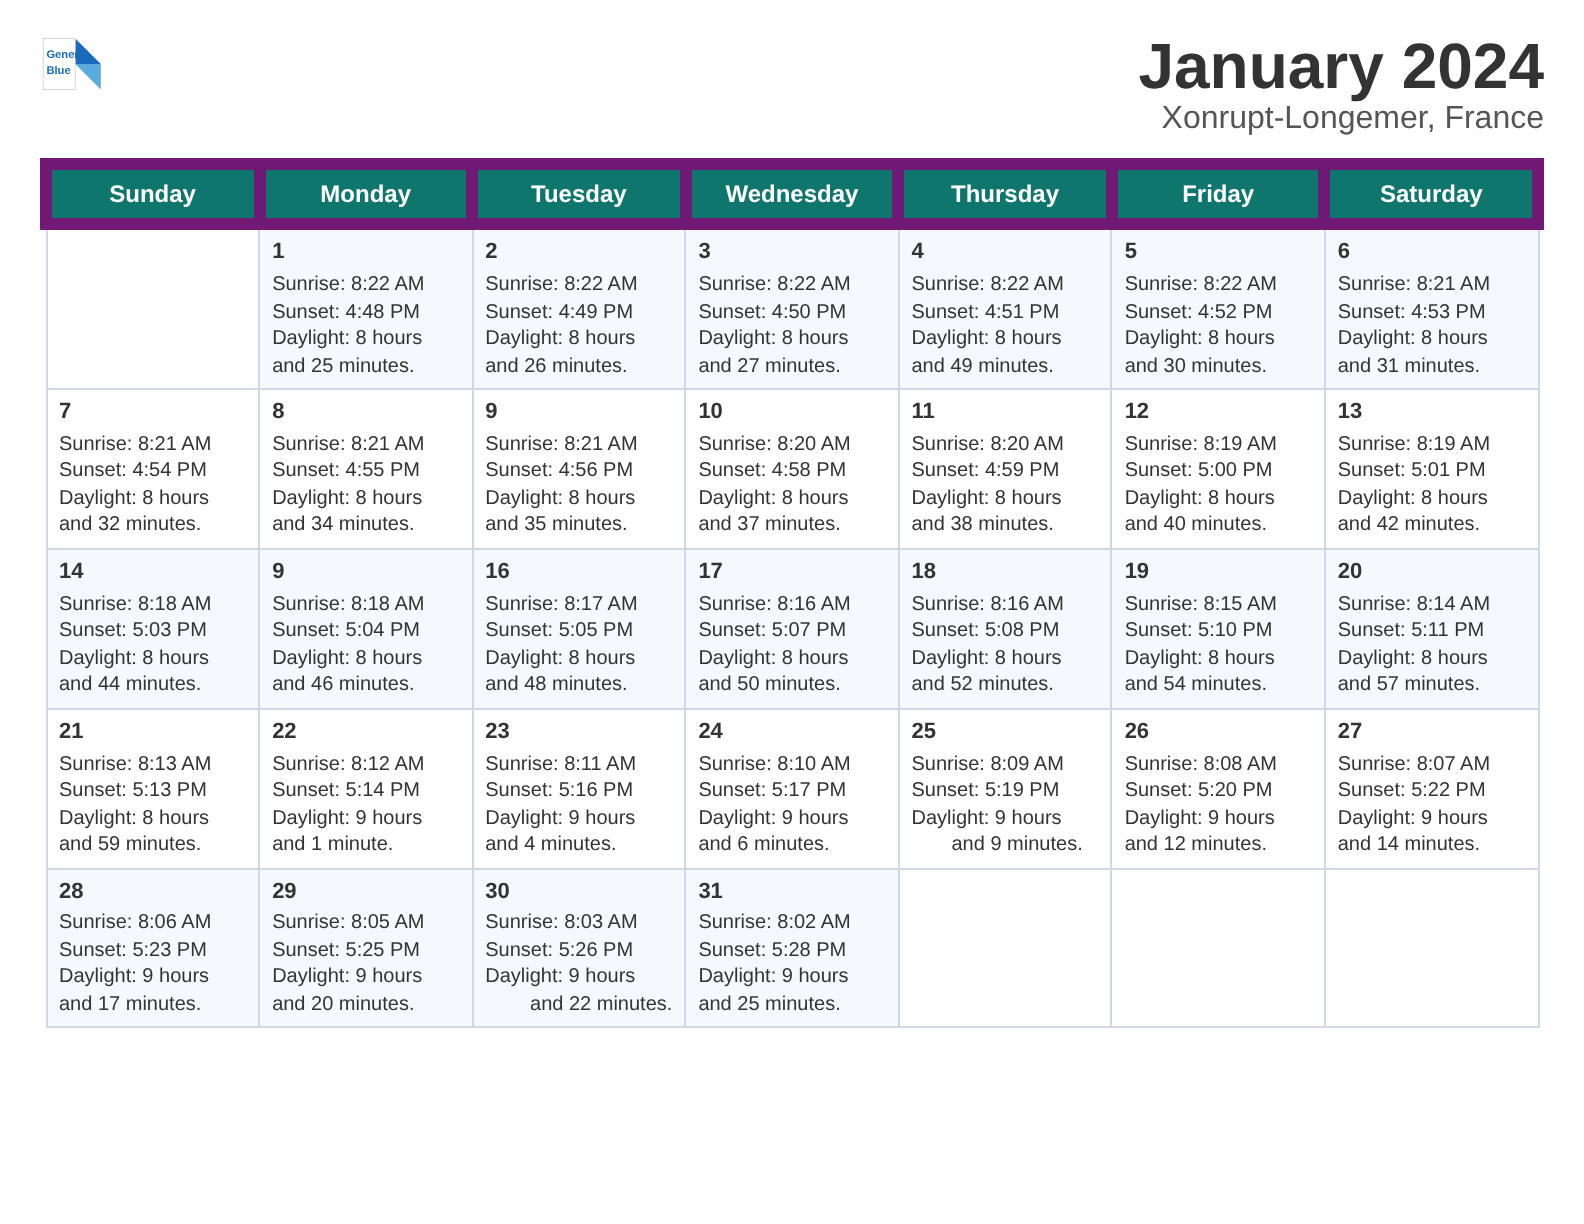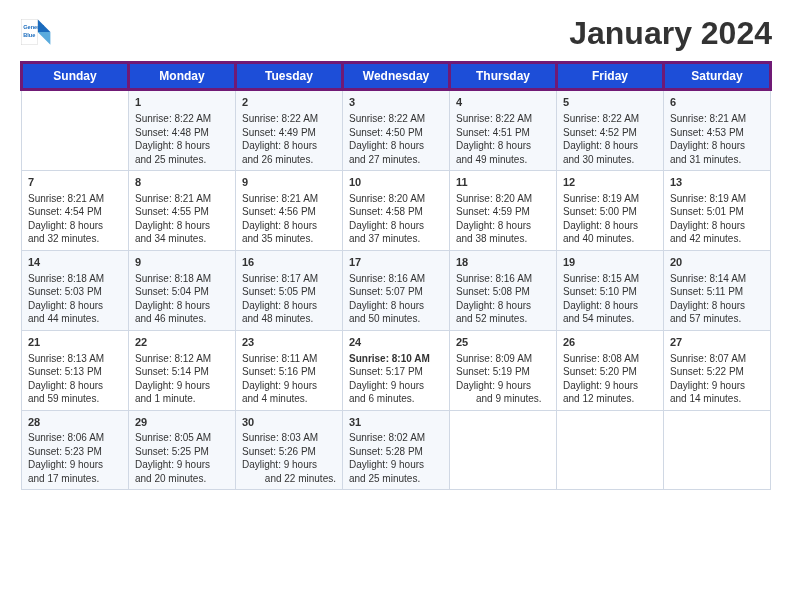--- a/index.html
+++ b/index.html
@@ -42,26 +42,26 @@
     .subtitle {
       font-size: 16px;
       color: #555;
     }
     table {
       width: 100%;
       border-collapse: collapse;
       font-size: 10.5px;
     }
     thead tr th {
-      background-color: #1d4ed8;
+      background-color: #0f766e;
       color: #fff;
       padding: 5px 6px;
       font-weight: bold;
       font-size: 12px;
-      border: 3px solid #701a75;
+      border: 6px solid #701a75;
     }
     tbody tr {
       background: #fff;
     }
     tbody tr:nth-child(odd) {
       background: #f5f8fc;
     }
     tbody td {
       vertical-align: top;
       padding: 4px 6px;
@@ -91,20 +91,21 @@
       <svg class="logo-icon" viewBox="0 0 40 40">
         <polygon points="22,4 38,20 22,20" fill="#1a6bbd"></polygon>
         <polygon points="22,20 38,20 38,36" fill="#5aabdd"></polygon>
         <rect x="2" y="4" width="20" height="32" fill="#fff" stroke="#ccc" stroke-width="0.5"></rect>
         <text x="4" y="16" font-size="7" fill="#1a6bbd" font-weight="bold">General</text>
         <text x="4" y="26" font-size="7" fill="#1a6bbd" font-weight="bold">Blue</text>
       </svg>
     </div>
     <div class="title-block">
       <div class="main-title">January 2024</div>
+      <div class="subtitle">Xonrupt-Longemer, France</div>
     </div>
   </div>
 
   <table>
     <thead>
       <tr>
         <th>Sunday</th>
         <th>Monday</th>
         <th>Tuesday</th>
         <th>Wednesday</th>
@@ -278,21 +279,21 @@
           </td>
           <td>
             <span class="day-num">23</span>
             <span style="display: block;">Sunrise: 8:11 AM</span>
             <span style="display: block;">Sunset: 5:16 PM</span>
             <span style="display: block;">Daylight: 9 hours</span>
             <span style="display: block;">and 4 minutes.</span>
           </td>
           <td>
             <span class="day-num">24</span>
-            <span style="display: block; font-weight: bold;">Sunrise: 8:10 AM</span>
+            <span style="display: block;">Sunrise: 8:10 AM</span>
             <span style="display: block;">Sunset: 5:17 PM</span>
             <span style="display: block;">Daylight: 9 hours</span>
             <span style="display: block;">and 6 minutes.</span>
           </td>
           <td>
             <span class="day-num">25</span>
             <span style="display: block;">Sunrise: 8:09 AM</span>
             <span style="display: block;">Sunset: 5:19 PM</span>
             <span style="display: block;">Daylight: 9 hours</span>
             <span style="display: block; margin-left: 20px;">and 9 minutes.</span>

